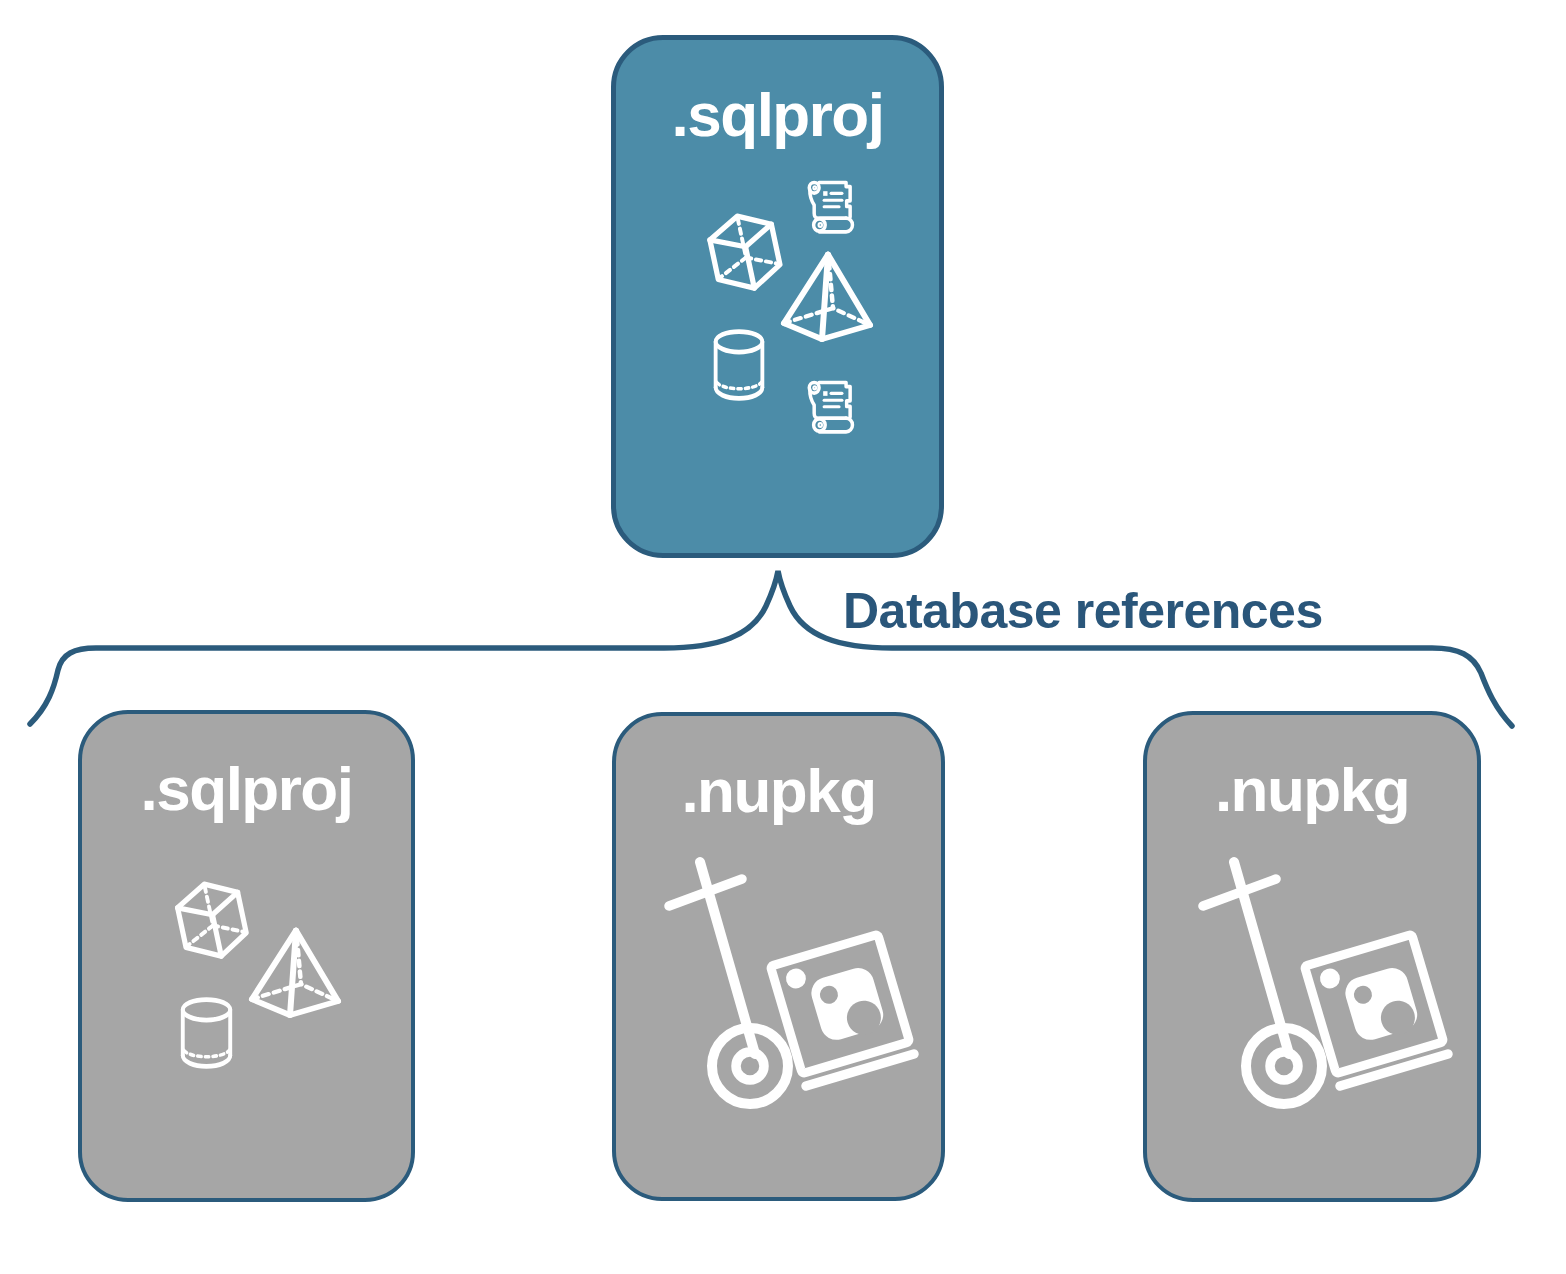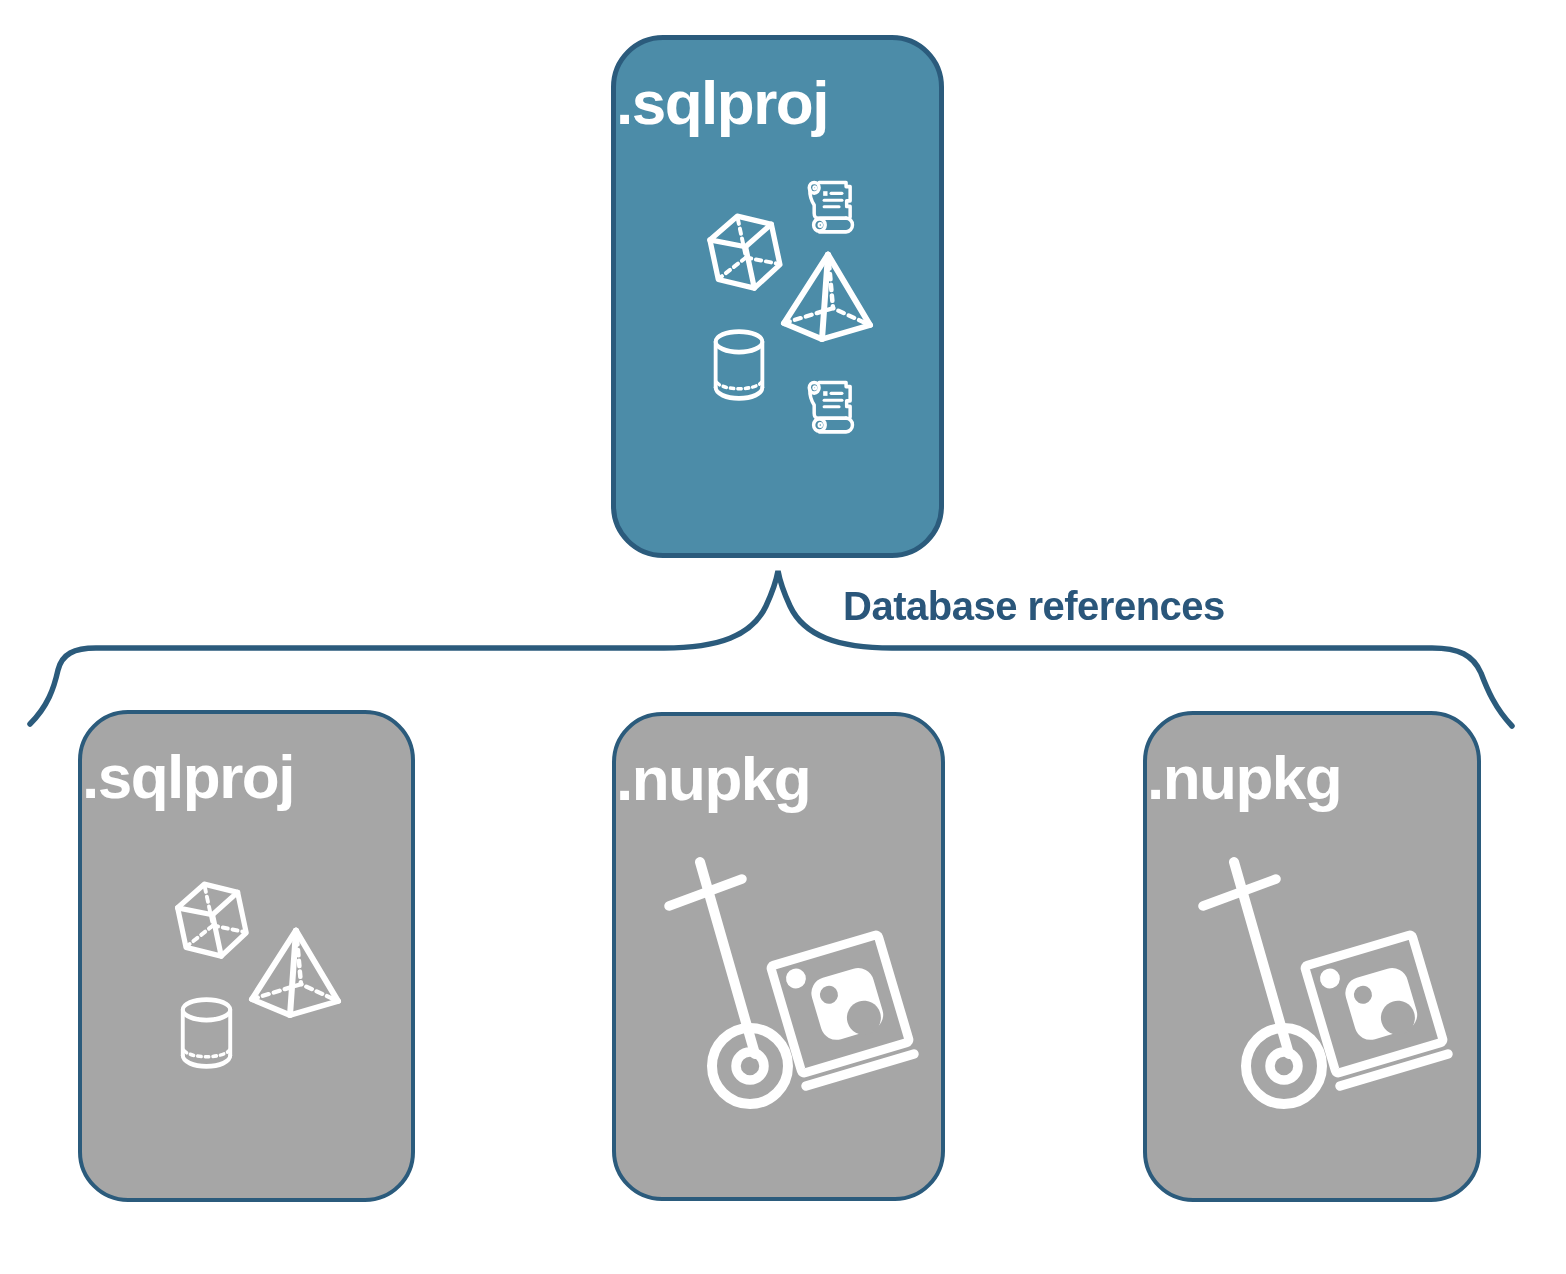--- a/index.html
+++ b/index.html
@@ -23,33 +23,34 @@
   .node.child{
     background:#A6A6A6;
     border:4.5px solid #2B5B7C;
     border-radius:50px;
   }
   .node.child.c1{left:78px;top:710px;width:337px;height:492px;}
   .node.child.c2{left:612px;top:712px;width:333px;height:489px;}
   .node.child.c3{left:1143px;top:711px;width:338px;height:491px;}
   .node-title{
     display:block;
-    padding-top:32px;
+    text-align:center;
+    padding-top:44px;
     font-size:62px;
     font-weight:700;
     letter-spacing:-1.5px;
     color:#ffffff;
     line-height:1;
   }
   .ic{position:absolute;overflow:visible;}
   .ic-cube{transform:rotate(-12deg);}
   .connector-label{
     position:absolute;
     left:843px;top:586px;
-    font-size:40px;
+    font-size:50px;
     font-weight:700;
     letter-spacing:-0.5px;
     color:#2A567A;
     line-height:1;
     white-space:nowrap;
   }
   .brace-svg{position:absolute;left:0;top:0;width:1566px;height:1274px;pointer-events:none;}
   .hidden-defs{position:absolute;width:0;height:0;overflow:hidden;}
 </style>
 </head>

